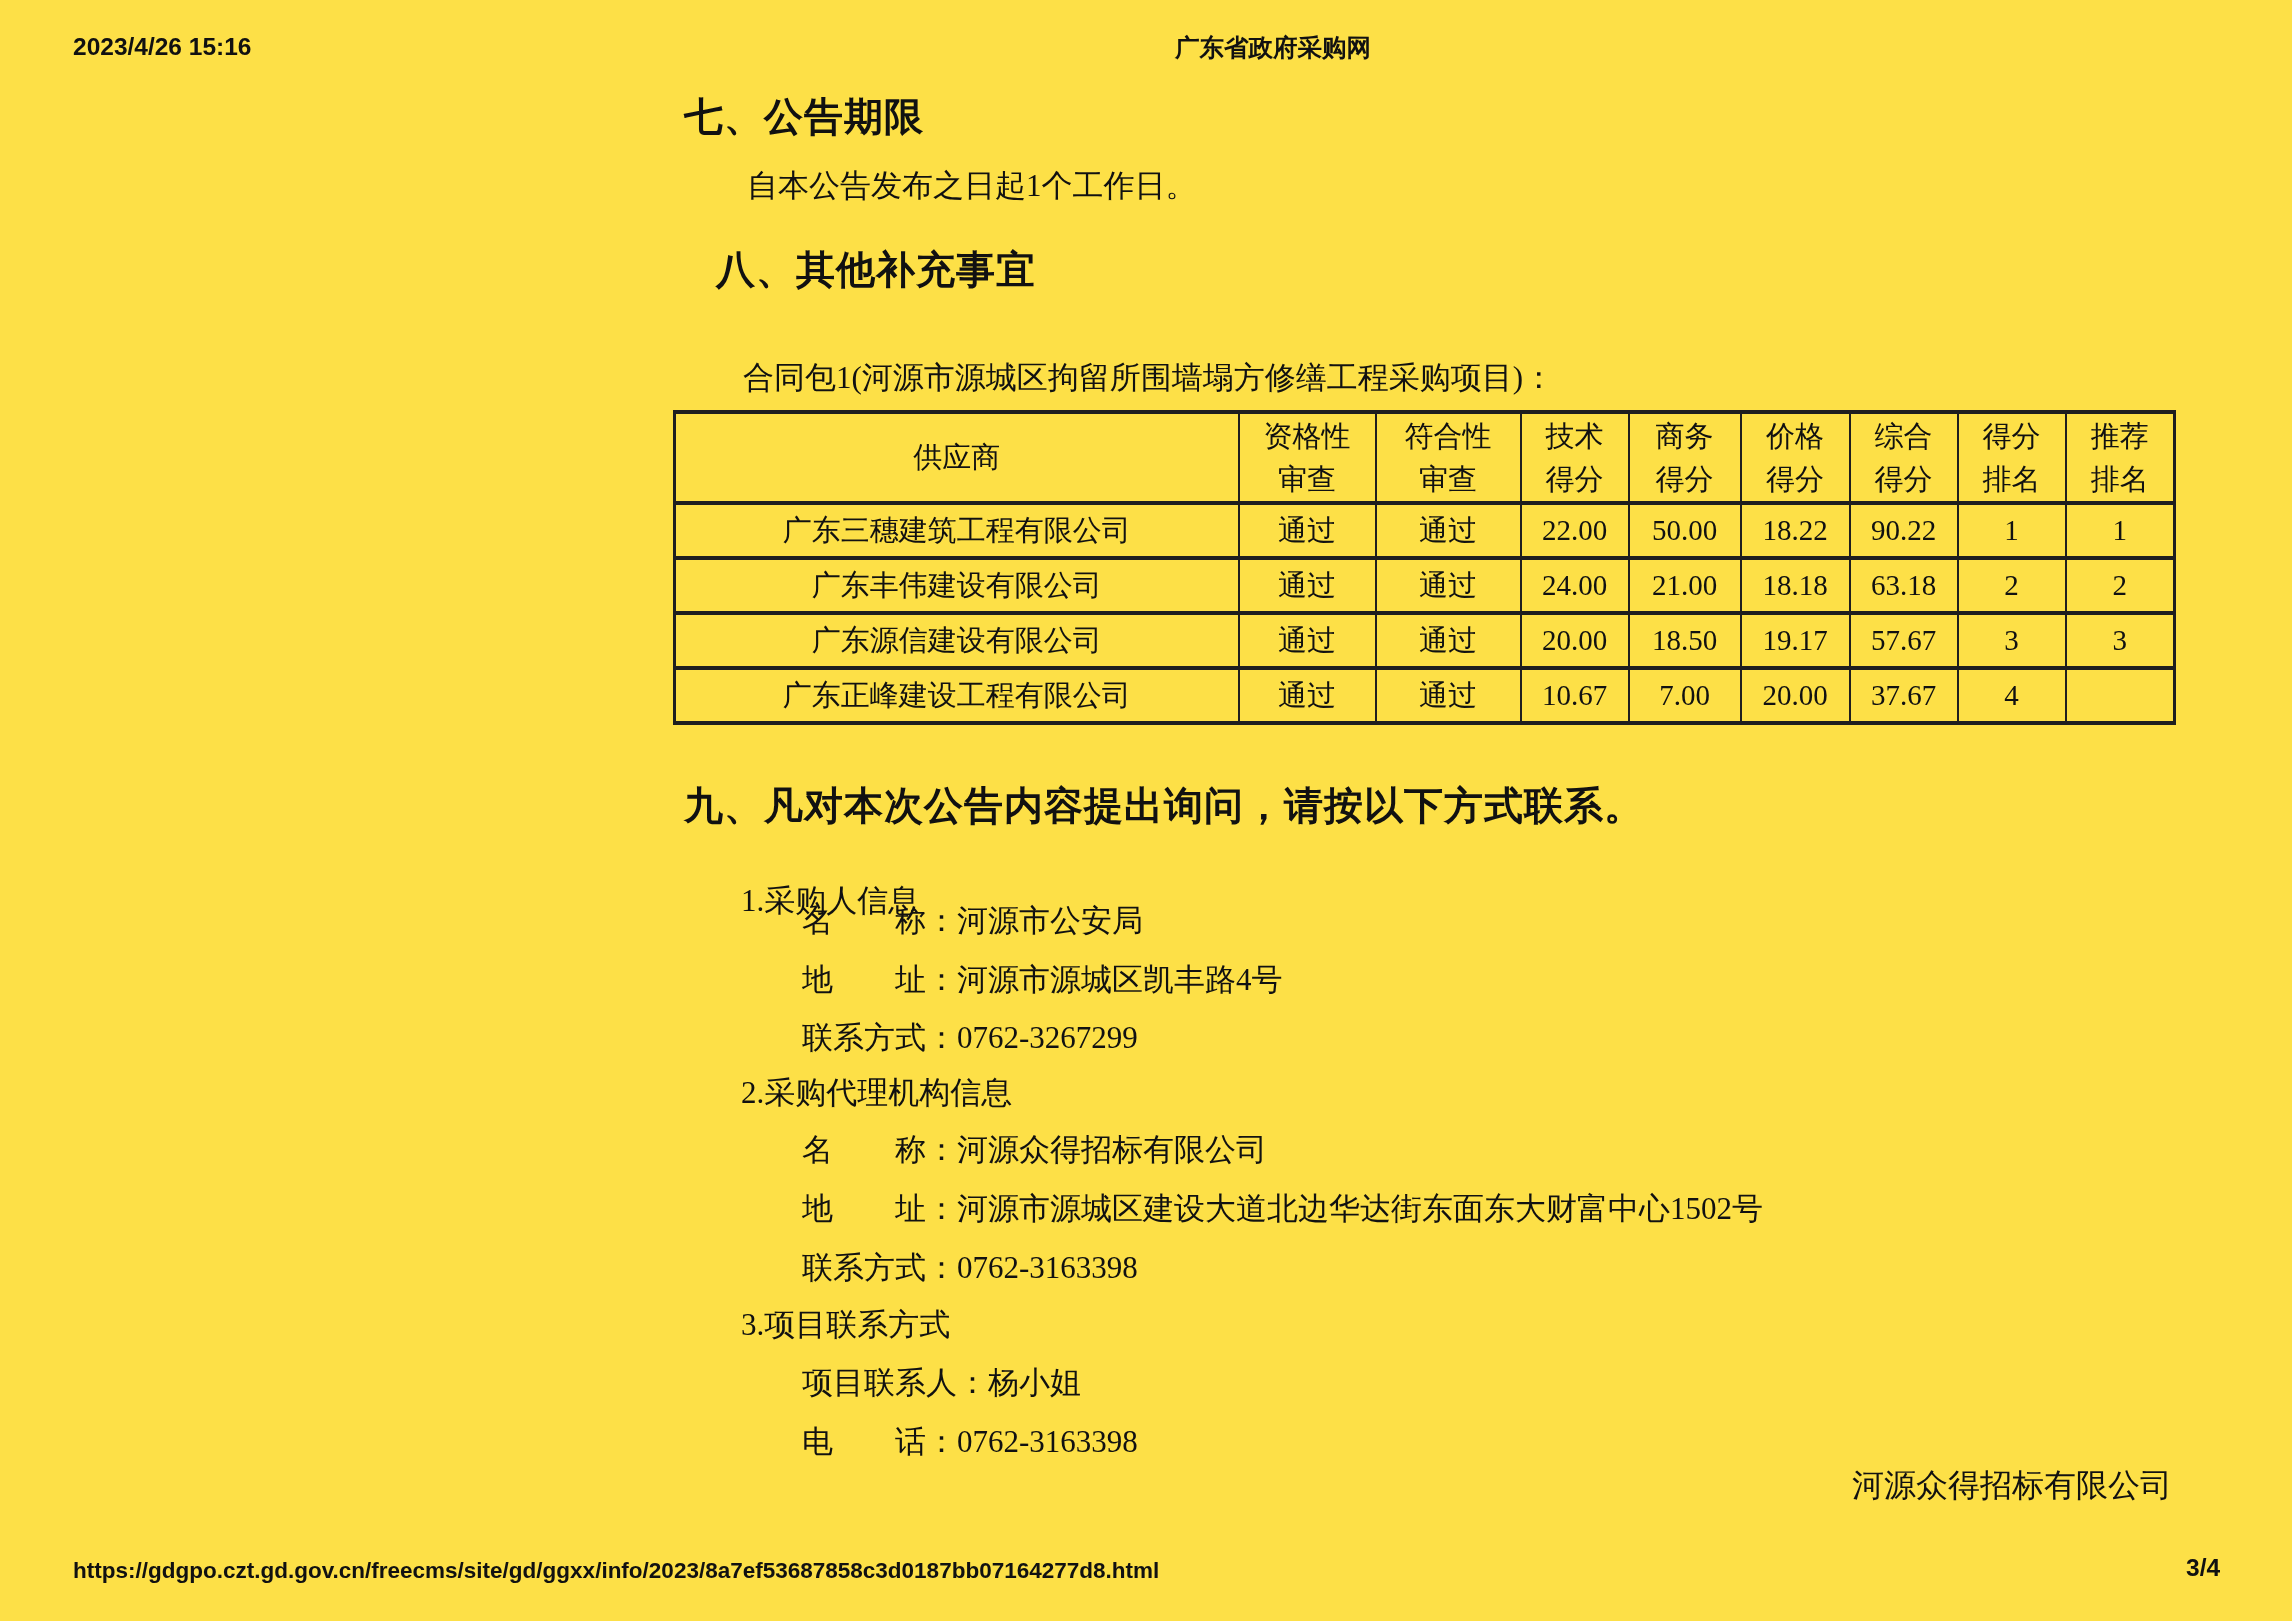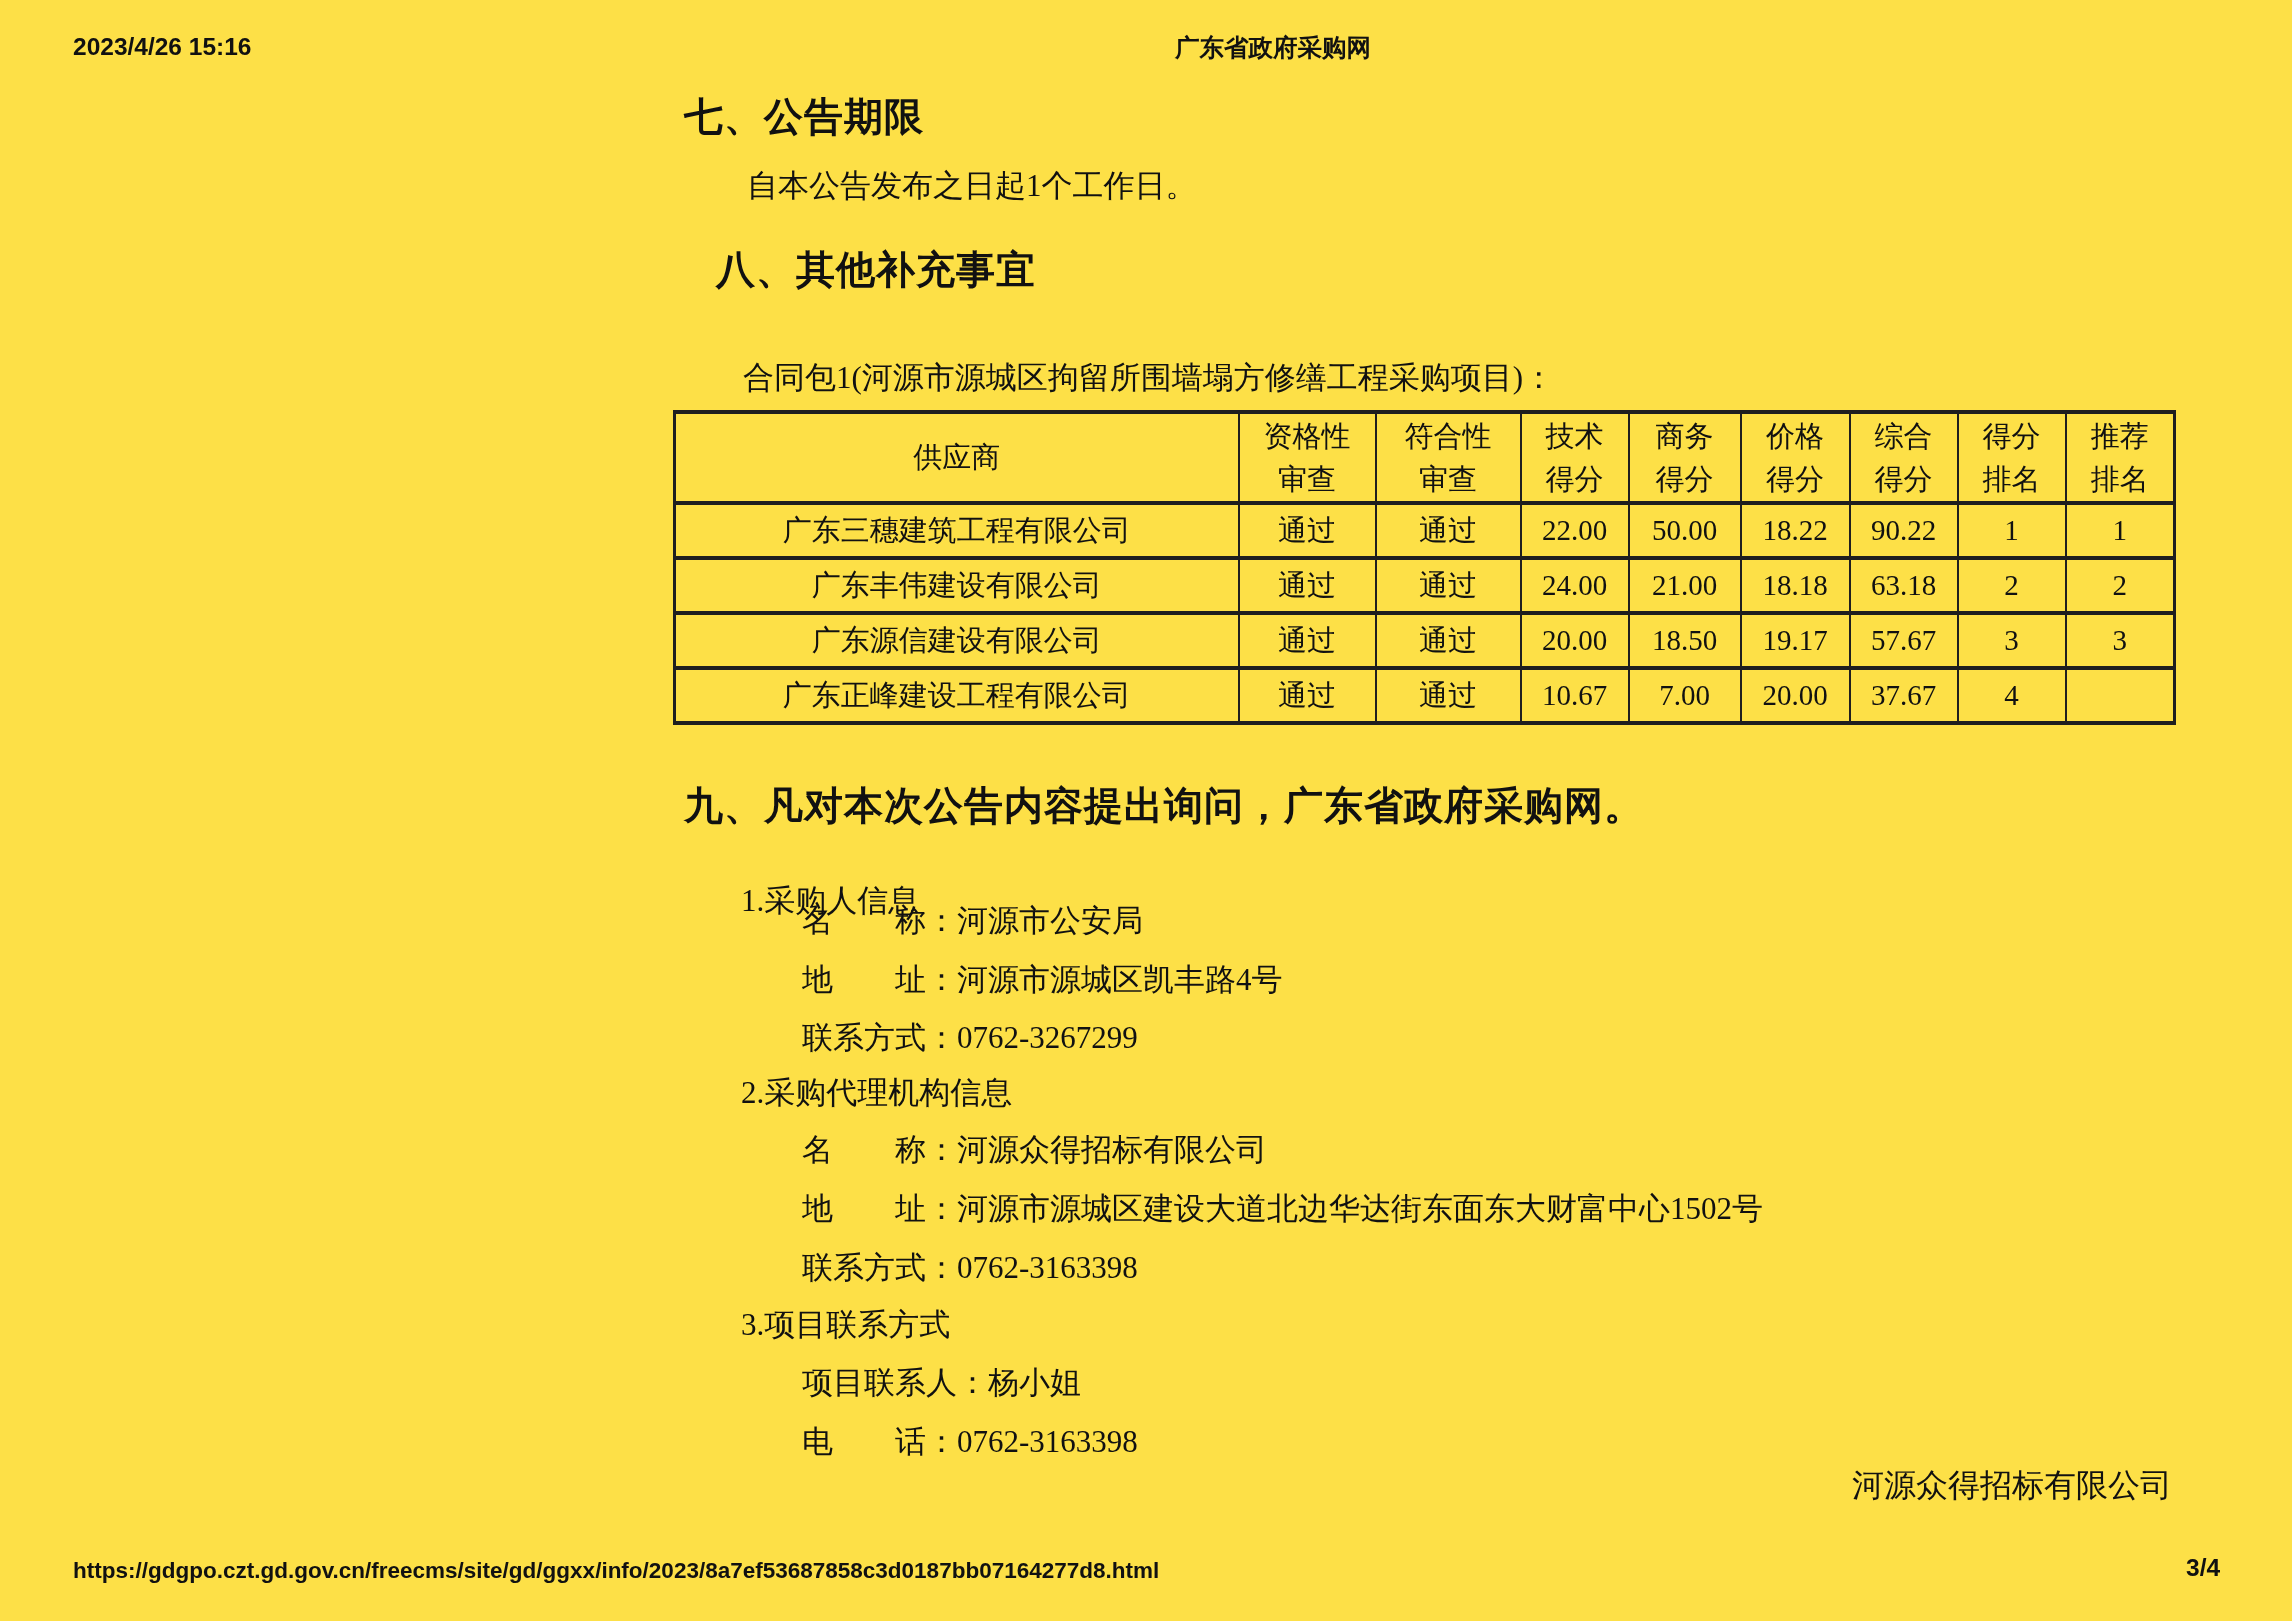--- a/index.html
+++ b/index.html
@@ -131,21 +131,21 @@
       <td>10.67</td>
       <td>7.00</td>
       <td>20.00</td>
       <td>37.67</td>
       <td>4</td>
       <td></td>
     </tr>
   </tbody>
     </table>
 
-  <div class="abs sec-heading h9">九、凡对本次公告内容提出询问，广东省政府采购网。</div>
+  <div class="abs sec-heading h9">九、凡对本次公告内容提出询问，请按以下方式联系。</div>
 
   <div class="abs contact lbl-x" style="top:880px;">1.采购人信息</div>
   <div class="abs contact ln-x" style="top:900px;">名　　称：河源市公安局</div>
   <div class="abs contact ln-x" style="top:959px;">地　　址：河源市源城区凯丰路4号</div>
   <div class="abs contact ln-x" style="top:1017px;">联系方式：0762-3267299</div>
 
   <div class="abs contact lbl-x" style="top:1072px;">2.采购代理机构信息</div>
   <div class="abs contact ln-x" style="top:1129px;">名　　称：河源众得招标有限公司</div>
   <div class="abs contact ln-x" style="top:1188px;">地　　址：河源市源城区建设大道北边华达街东面东大财富中心1502号</div>
   <div class="abs contact ln-x" style="top:1247px;">联系方式：0762-3163398</div>

